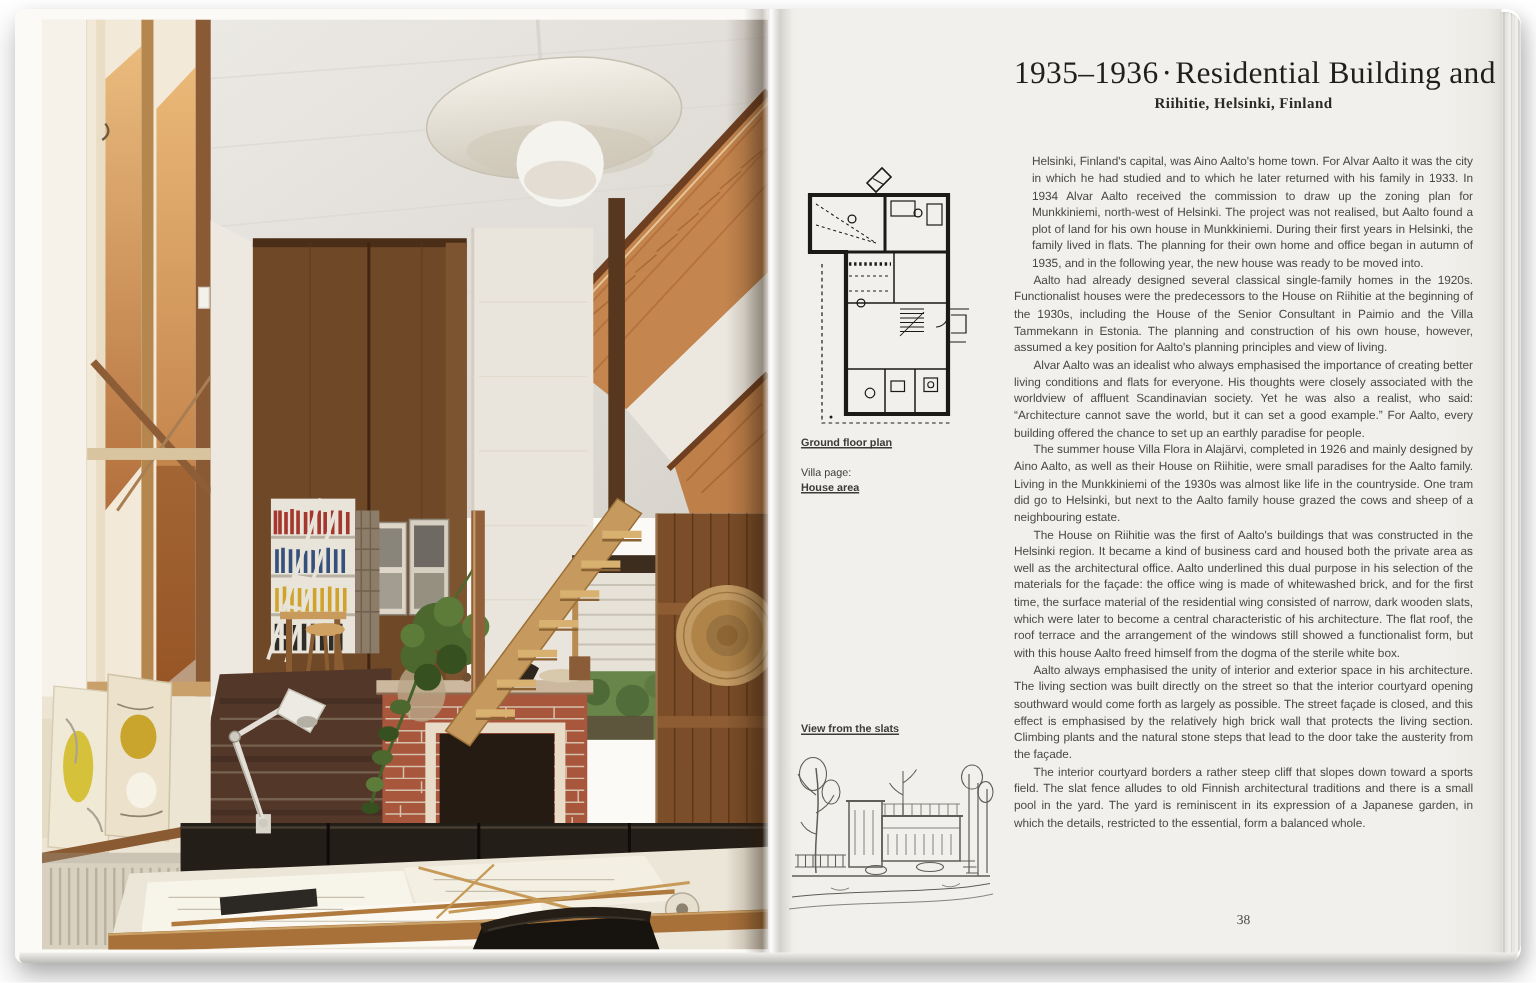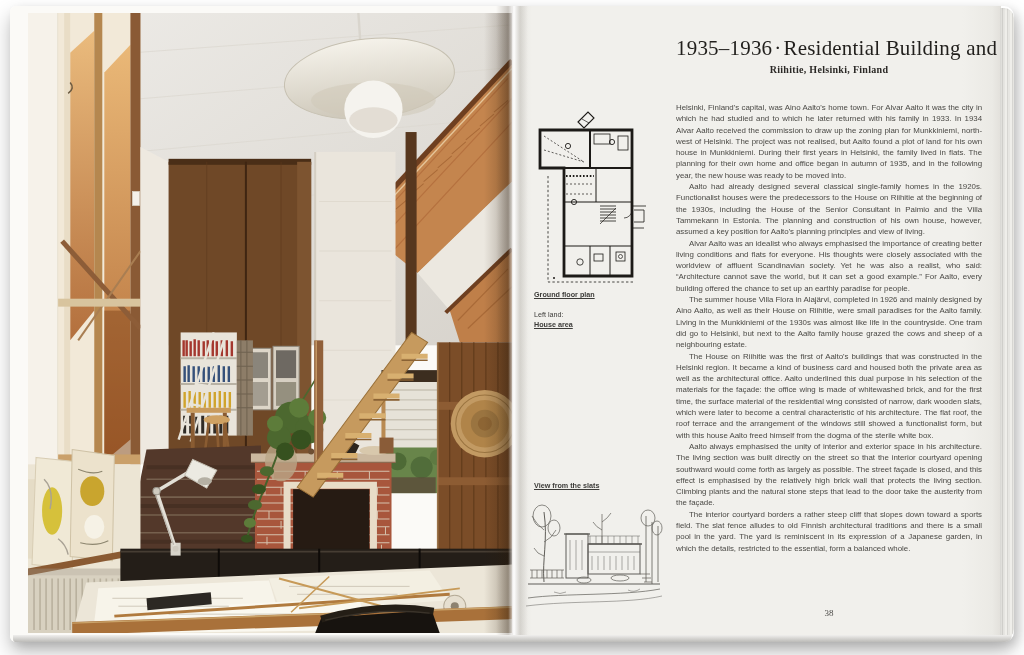--- a/index.html
+++ b/index.html
@@ -26,21 +26,21 @@
   
   .title-block{position:absolute;left:164px;top:30px;width:306px;text-align:center;color:#211f1c;}
   .title{margin:0;font-family:"Liberation Serif", serif;font-weight:normal;font-size:21px;
     letter-spacing:.2px;white-space:nowrap;}
   .title .dot{padding:0 2px;}
   .subtitle{margin-top:3px;font-family:"Liberation Serif", serif;font-weight:bold;font-size:10px;
     letter-spacing:.3px;color:#2b2926;}
   .article{position:absolute;left:164px;top:96px;width:306px;font-size:7.9px;line-height:11.3px;
     text-align:justify;color:#4a4945;letter-spacing:-.03px;}
   .article p{margin:0;text-indent:13px;}
-  .article p.first{text-indent:0;}
+  .article p.first{text-indent:0;margin-left:12px;}
   .caption{position:absolute;left:22px;width:130px;font-size:7.2px;line-height:10px;color:#3c3b38;}
   .bold{font-weight:bold;text-decoration:underline;}
   .figure-plan{position:absolute;left:22px;top:100px;width:118px;height:182px;}
   .figure-sketch{position:absolute;left:12px;top:494px;width:140px;height:120px;}
   .pageno{position:absolute;left:164px;top:602px;width:306px;text-align:center;
     font-family:"Liberation Serif", serif;font-size:9px;color:#4a4946;}
 </style>
 </head>
 <body>
 
@@ -343,21 +343,21 @@
             <path d="M98 104a8 8 0 0 1 -8 8" stroke-width=".7"></path>
             <path d="M98 100h14M98 122h12M100 104h10v12h-10" stroke-width=".8"></path>
             <path d="M14 70V176H100" stroke-width=".8" stroke-dasharray="2.4,2.2"></path>
             <circle cx="20" cy="172" r="1" fill="#1c1a17" stroke="none"></circle>
           </g>
         </svg>
       </div>
       <div class="caption bold" style="top:284px">Ground floor plan</div>
 
       <div class="caption" style="top:304px">
-        <div>Left land:</div>
+        <div>Villa page:</div>
         <div class="bold">House area</div>
       </div>
 
       <div class="caption bold" style="top:475px">View from the slats</div>
 
       <div class="figure-sketch">
         <svg viewBox="0 0 140 122">
           <g fill="none" stroke="#5f5d58" stroke-width=".7">
             <path d="M4 84H136" stroke-width="1"></path>
             <path d="M4 98C40 93 100 96 136 89"></path>

